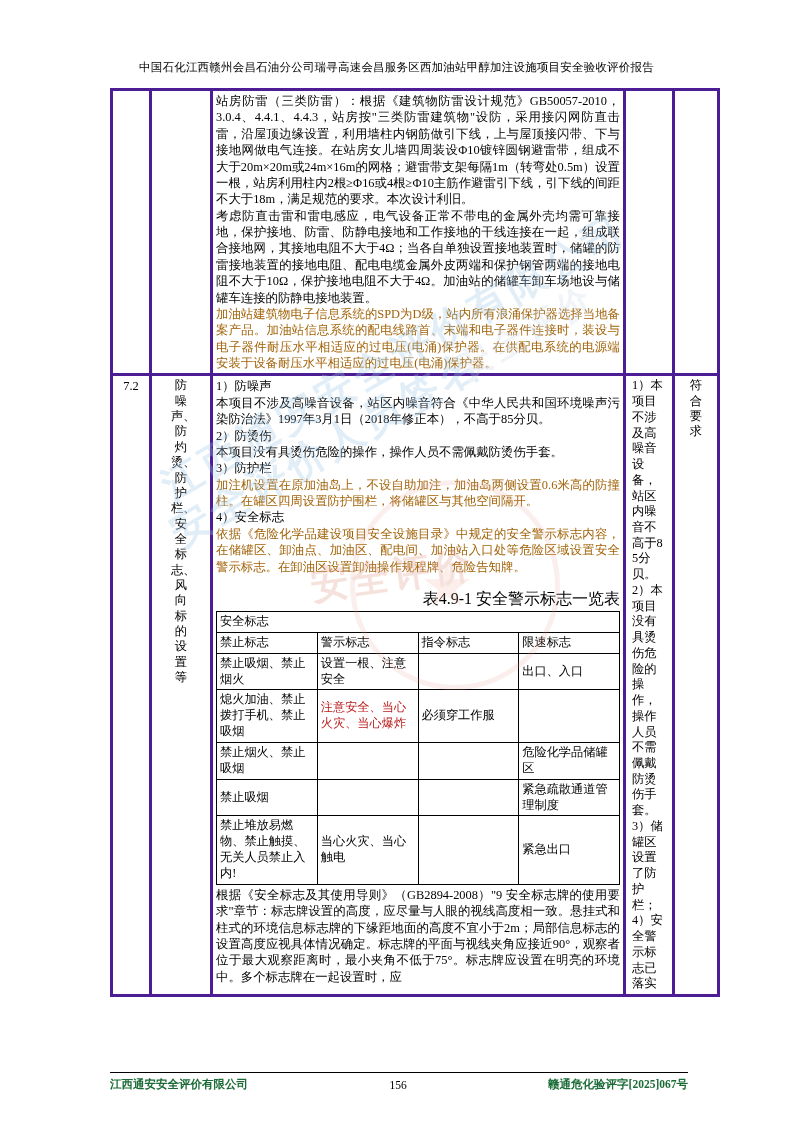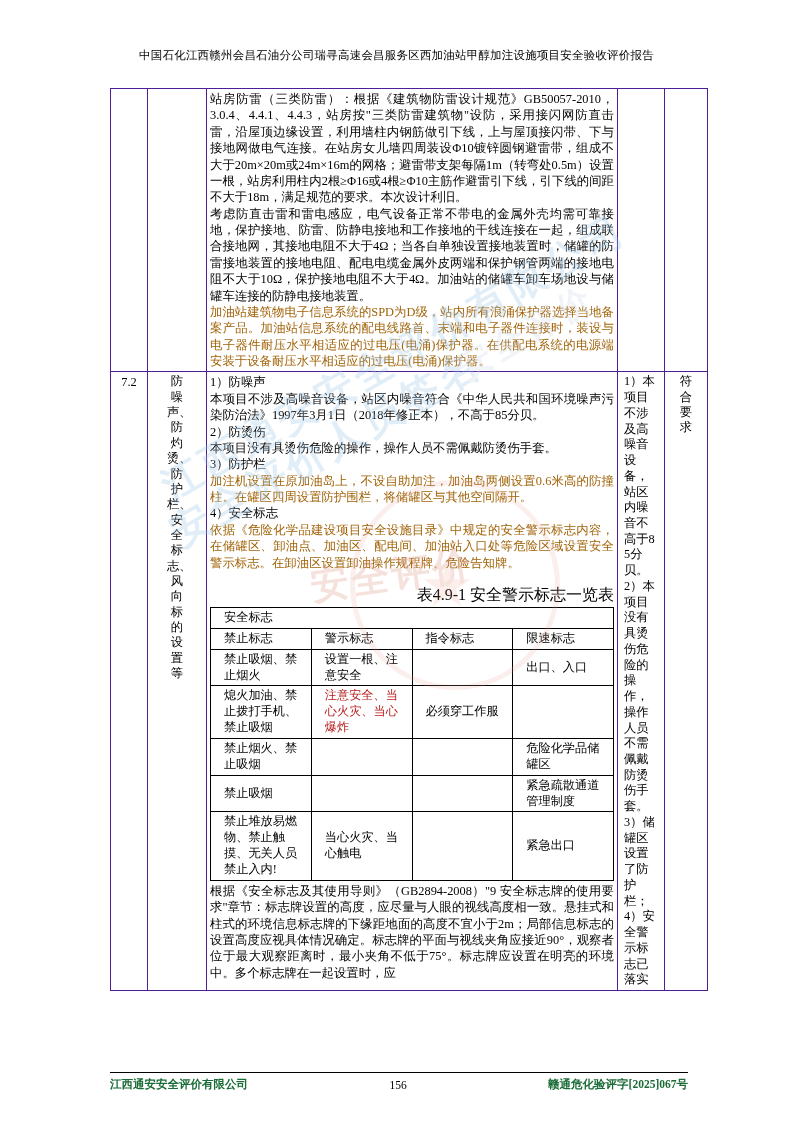--- a/index.html
+++ b/index.html
@@ -16,41 +16,41 @@
     overflow: hidden;
   }
   .page {
     position: relative;
     width: 793px;
     height: 1122px;
     box-sizing: border-box;
   }
   .doc-header {
     position: absolute;
-    top: 48px;
+    top: 60px;
     left: 0;
     width: 793px;
     text-align: center;
     font-size: 11.5px;
     letter-spacing: 0.2px;
     font-family: "Liberation Serif", serif;
   }
   .content-wrap {
     position: absolute;
     top: 88px;
     left: 110px;
     width: 578px;
   }
   table.main {
     width: 578px;
     border-collapse: collapse;
     table-layout: fixed;
   }
   table.main > tbody > tr > td {
-    border: 1px solid #4c1d95;
+    border: 3px solid #4c1d95;
     vertical-align: top;
     padding: 2px 3px;
     font-size: 12.4px;
     line-height: 1.32;
   }
   .col-num { width: 30px; text-align: center; vertical-align: middle; }
   .col-item { width: 52px; text-align: center; vertical-align: middle; }
   .col-body { width: 404px; }
   .col-concl { width: 40px; text-align: center; vertical-align: middle; }
   .col-result { width: 36px; text-align: center; vertical-align: middle; }
@@ -86,21 +86,21 @@
     font-size: 16px;
   }
   table.inner {
     width: 100%;
     border-collapse: collapse;
     table-layout: fixed;
   }
   table.inner td {
     border: 1px solid #000;
     font-size: 12.2px;
-    padding: 2px 13px;
+    padding: 2px 3px;
     line-height: 1.3;
     vertical-align: middle;
     font-family: Liberation Serif, serif;
   }
   .inner-head { text-align: left; }
   .c1 { width: 34%; margin-top: 38px; }
   .c2 { width: 26%; }
   .c3 { width: 21%; }
   .c4 { width: 19%; }
   .footer {

